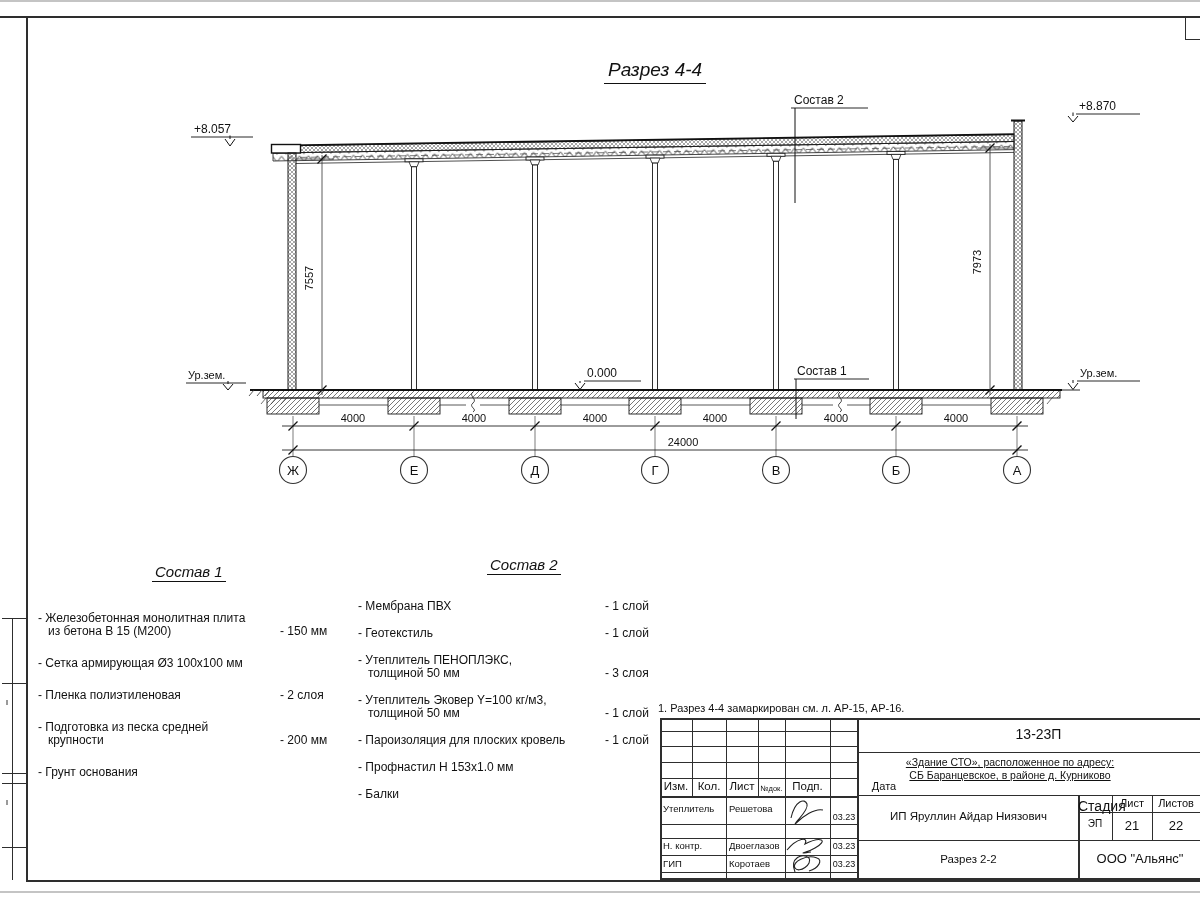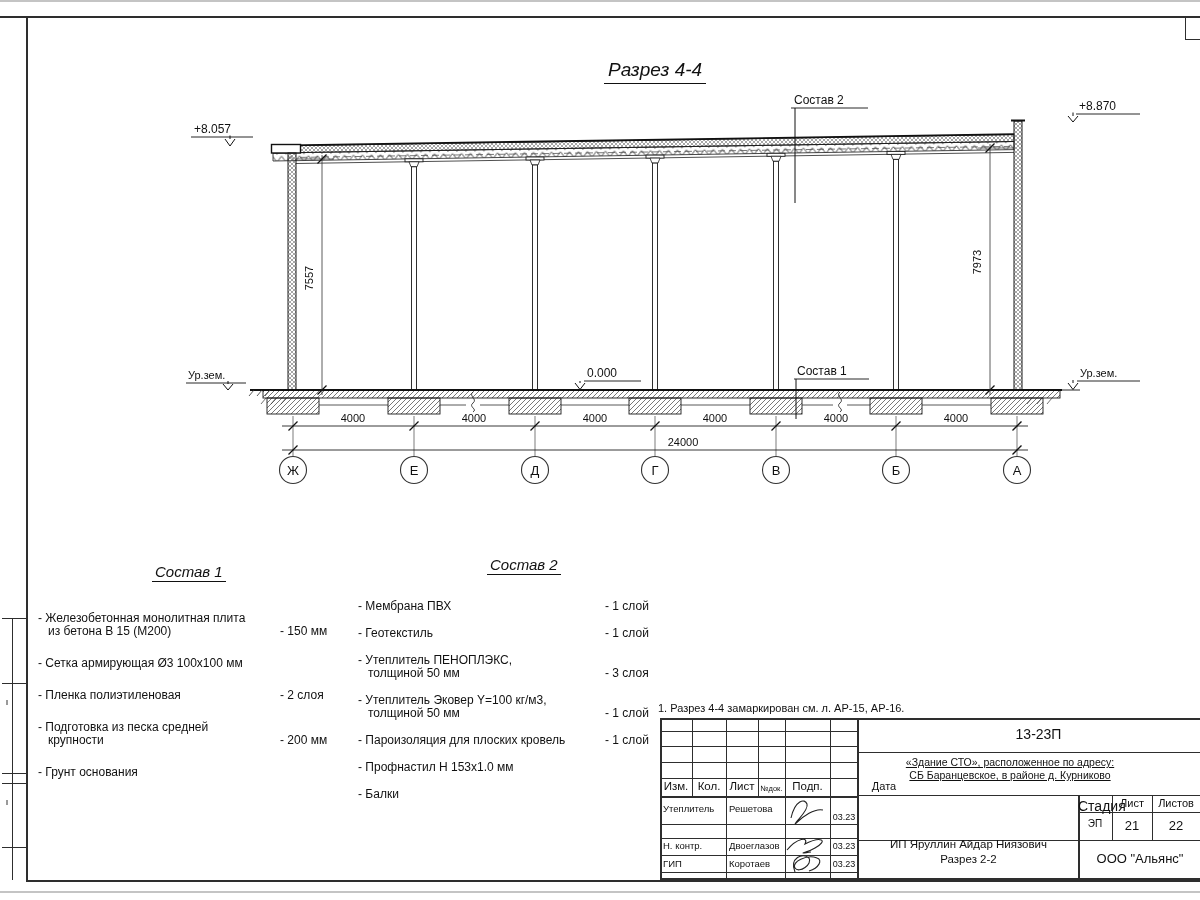--- a/index.html
+++ b/index.html
@@ -341,21 +341,21 @@
     <path d="M6,24 C10,6 20,4 22,10 C24,16 12,26 10,30 C18,22 30,14 38,16" stroke="#222" stroke-width="1.1" fill="none"></path>
     <path d="M2,56 C12,44 24,42 20,50 C36,42 44,46 30,54 C22,59 10,60 26,58" stroke="#222" stroke-width="1.1" fill="none"></path>
     <path d="M10,78 C4,64 18,58 24,64 C28,70 14,80 10,74 C6,68 22,60 32,64 C38,66 34,74 24,77" stroke="#222" stroke-width="1.1" fill="none"></path>
   </svg>
 
   <div class="tb-txt ctr" style="left:199px;top:8px;width:359px;font-size:14px;">13-23П</div>
   <div class="abs ctr" style="left:199px;top:38px;width:302px;font-size:10.5px;line-height:13px;text-decoration:underline;">
     <div>«Здание СТО», расположенное по адресу:</div>
     <div>СБ Баранцевское, в районе д. Курниково</div>
   </div>
-  <div class="tb-txt ctr" style="left:199px;top:92px;width:219px;font-size:11.5px;margin-top:28px;">ИП Яруллин Айдар Ниязович</div>
+  <div class="tb-txt ctr" style="left:199px;top:92px;width:219px;font-size:11.5px;">ИП Яруллин Айдар Ниязович</div>
   <div class="tb-txt ctr" style="left:418px;top:80px;width:34px;font-size:14px;">Стадия</div>
   <div class="tb-txt ctr" style="left:452px;top:79px;width:40px;font-size:11px;">Лист</div>
   <div class="tb-txt ctr" style="left:492px;top:79px;width:48px;font-size:11px;">Листов</div>
   <div class="tb-txt ctr" style="left:418px;top:100px;width:34px;font-size:10px;">ЭП</div>
   <div class="tb-txt ctr" style="left:452px;top:100px;width:40px;font-size:13px;">21</div>
   <div class="tb-txt ctr" style="left:492px;top:100px;width:48px;font-size:13px;">22</div>
   <div class="tb-txt ctr" style="left:199px;top:135px;width:219px;font-size:11.5px;">Разрез 2-2</div>
   <div class="tb-txt ctr" style="left:420px;top:133px;width:120px;font-size:13px;">ООО "Альянс"</div>
 </div>
 

